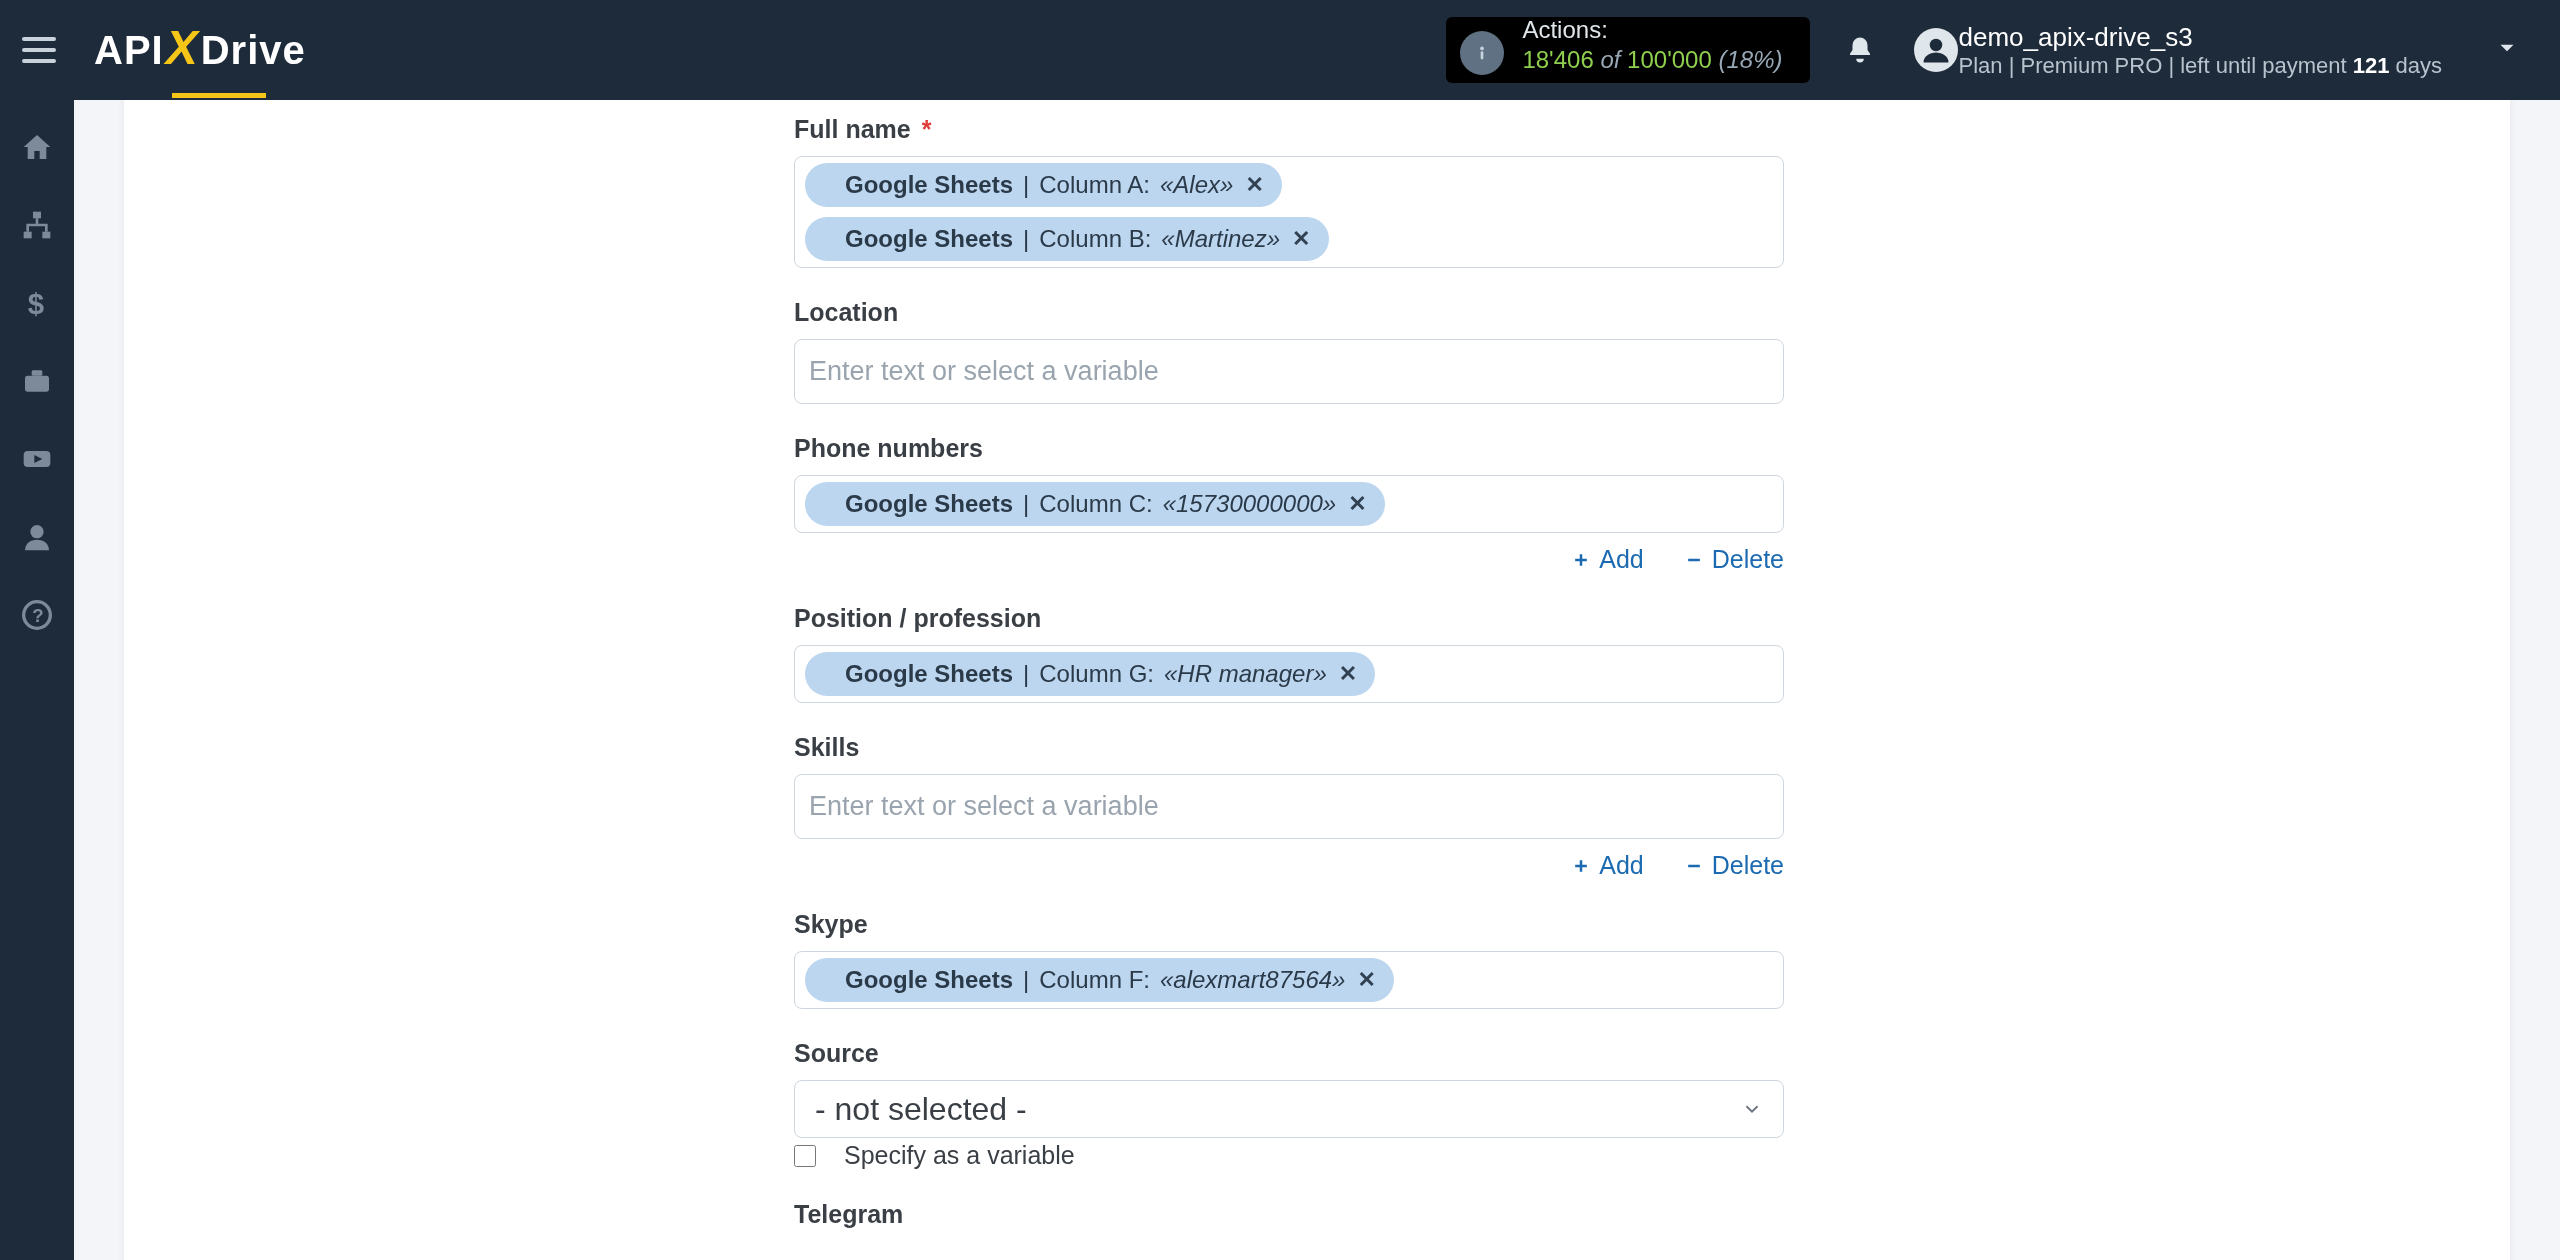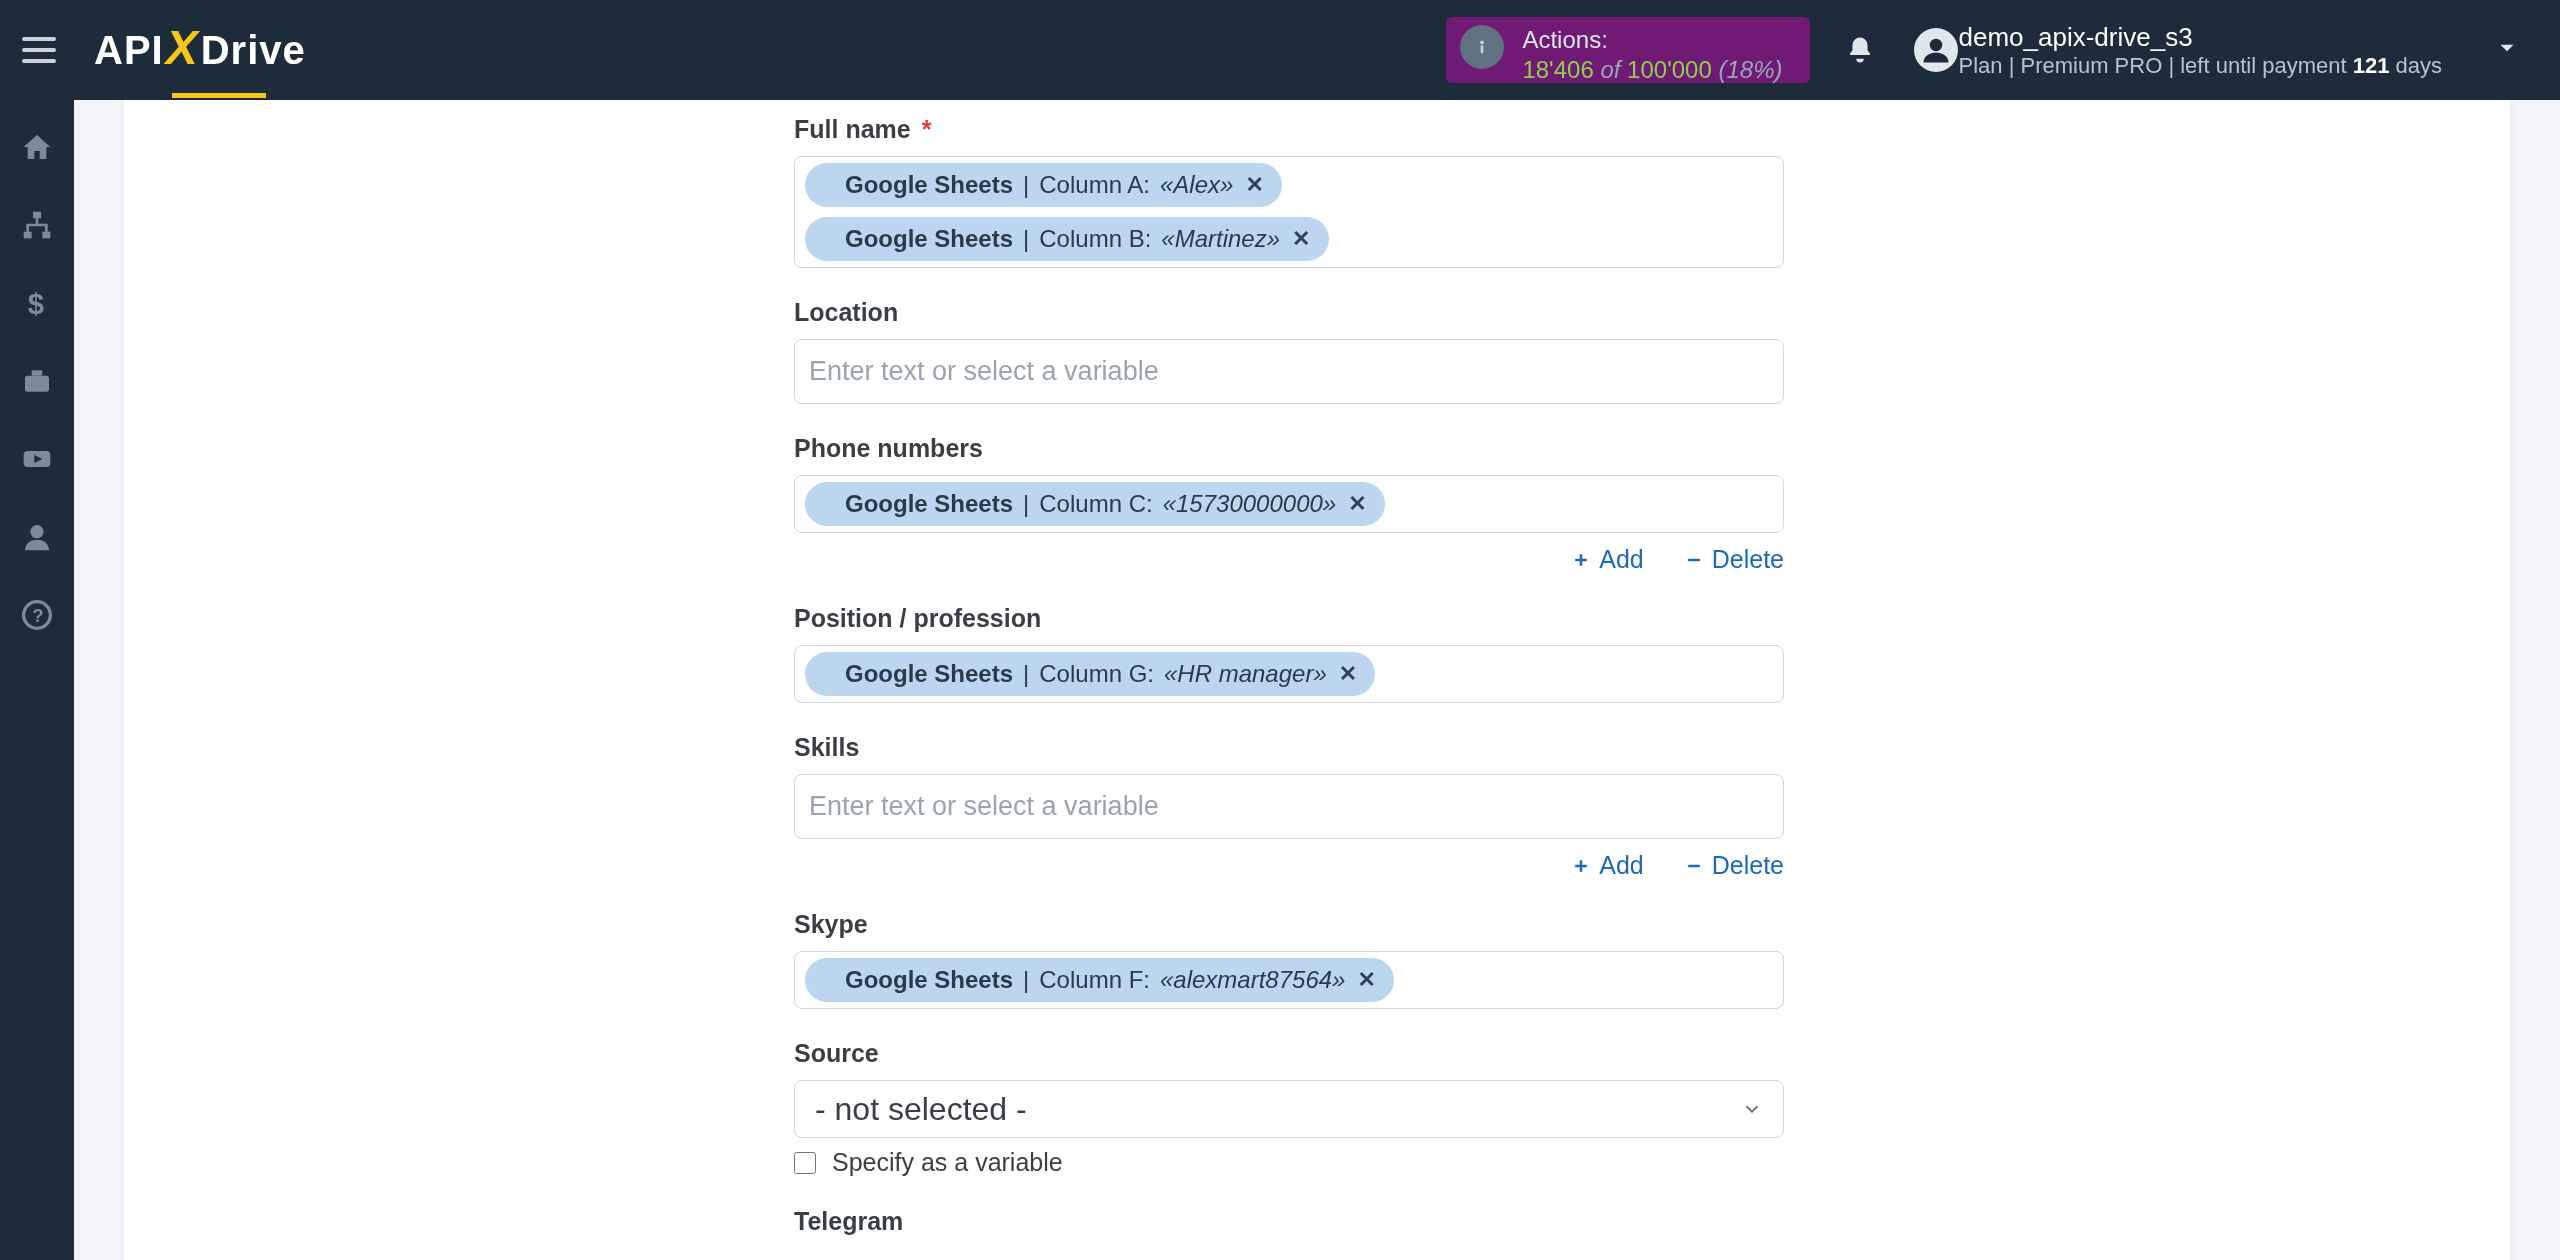--- a/index.html
+++ b/index.html
@@ -8,21 +8,21 @@
   
   .header { position:fixed; top:0; left:0; right:0; height:100px; background:#1e2b3a; color:#fff; display:flex; align-items:center; z-index:100; }
   .hamburger { width:44px; height:44px; margin-left:22px; display:flex; flex-direction:column; justify-content:center; gap:7px; cursor:pointer; }
   .hamburger span { display:block; height:4px; width:34px; background:#c9d2db; border-radius:2px; }
   .logo { margin-left:28px; font-size:40px; font-weight:700; letter-spacing:1px; display:flex; align-items:center; }
   .logo .api { color:#fff; }
   .logo .x   { color:#f5c518; font-size:48px; font-weight:900; transform:translateY(-3px); margin:0 2px; font-style:italic; }
   .logo .drive { color:#fff; }
   .logo-underline { position:absolute; width:94px; height:5px; background:#f5c518; top:70px; left:78px; }
   .header-right { margin-left:auto; display:flex; align-items:center; height:100%; padding-right:40px; }
-  .actions-box { background:#701a75; border-radius:6px; padding:8px 28px 8px 14px; display:flex; align-items:flex-start; gap:18px; height:66px; }
+  .actions-box { background:#000000; border-radius:6px; padding:8px 28px 8px 14px; display:flex; align-items:flex-end; gap:18px; height:66px; }
   .info-circle { width:44px; height:44px; border-radius:50%; background:#5f7183; display:flex; align-items:center; justify-content:center; }
   .info-circle svg { width:22px; height:22px; fill:#c7d2dd; }
   .actions-text { font-size:24px; line-height:1.25; }
   .actions-text .line1 { color:#dfe6ec; }
   .actions-text .num   { color:#8fcf4e; }
   .actions-text .of    { color:#97a7b6; font-style:italic; }
   .actions-text .total { color:#8fcf4e; }
   .actions-text .pct   { color:#97a7b6; font-style:italic; }
   .bell { margin-left:28px; width:44px; height:44px; display:flex; align-items:center; justify-content:center; cursor:pointer; }
   .bell svg { width:30px; height:30px; fill:#dfe6ec; }
@@ -58,21 +58,21 @@
   .placeholder-input { flex:1; min-width:200px; border:none; outline:none; font-size:27px; color:#333; padding:10px 4px; }
   .placeholder-input::placeholder { color:#9aa4ae; }
 
   .row-actions { display:flex; justify-content:flex-end; gap:40px; margin-top:12px; font-size:25px; }
   .row-actions a { color:#1c6ab1; text-decoration:none; display:flex; align-items:center; gap:8px; cursor:pointer; }
   .row-actions a svg { width:20px; height:20px; stroke:#1c6ab1; }
 
   .selectwrap { border:1px solid #cfd6dd; border-radius:8px; height:58px; display:flex; align-items:center; padding:0 20px; justify-content:space-between; font-size:32px; color:#3a3f45; background:#fff; cursor:pointer; }
   .selectwrap svg { width:22px; height:22px; stroke:#6a7580; fill:none; }
 
-  .checkbox-row { display:flex; align-items:center; gap:16px; margin-top:10px; font-size:25px; color:#3a3f45; }
+  .checkbox-row { display:flex; align-items:center; gap:28px; margin-top:3px; font-size:25px; color:#3a3f45; }
   .checkbox-row input { width:22px; height:22px; }
 </style>
 </head>
 <body>
 
 <div class="header">
   <div class="hamburger">
     <span></span>
       <span></span>
       <span></span>

